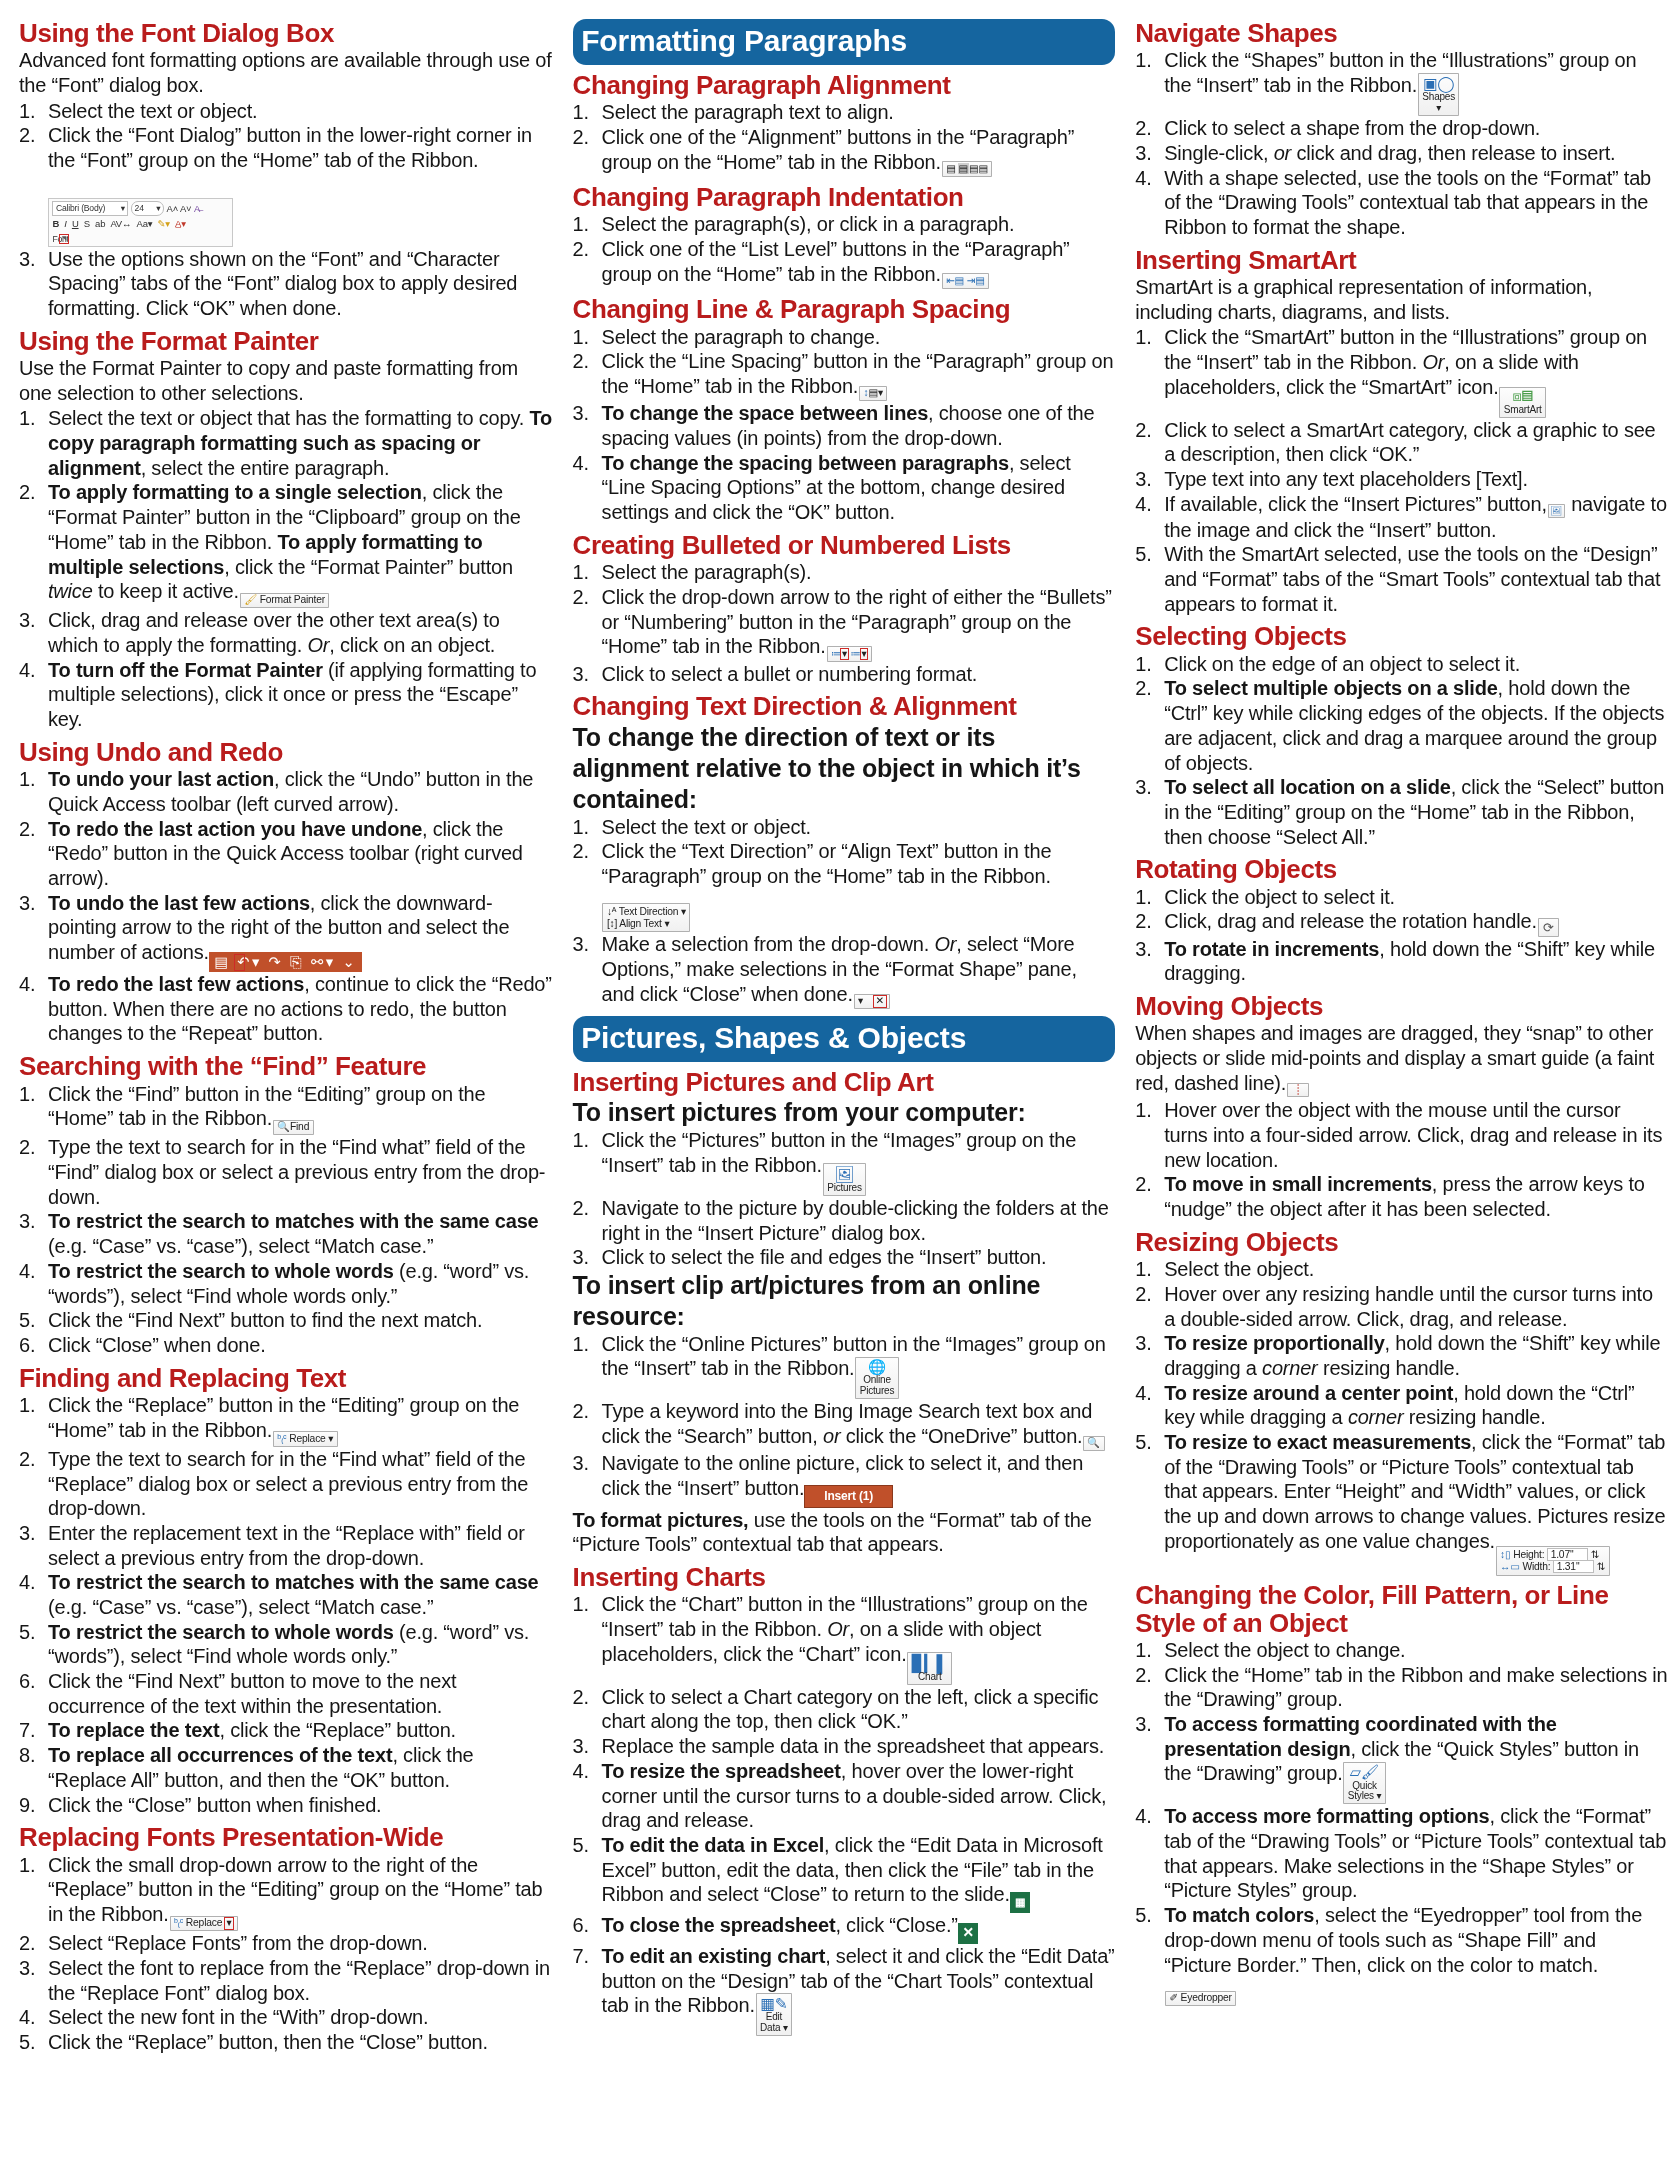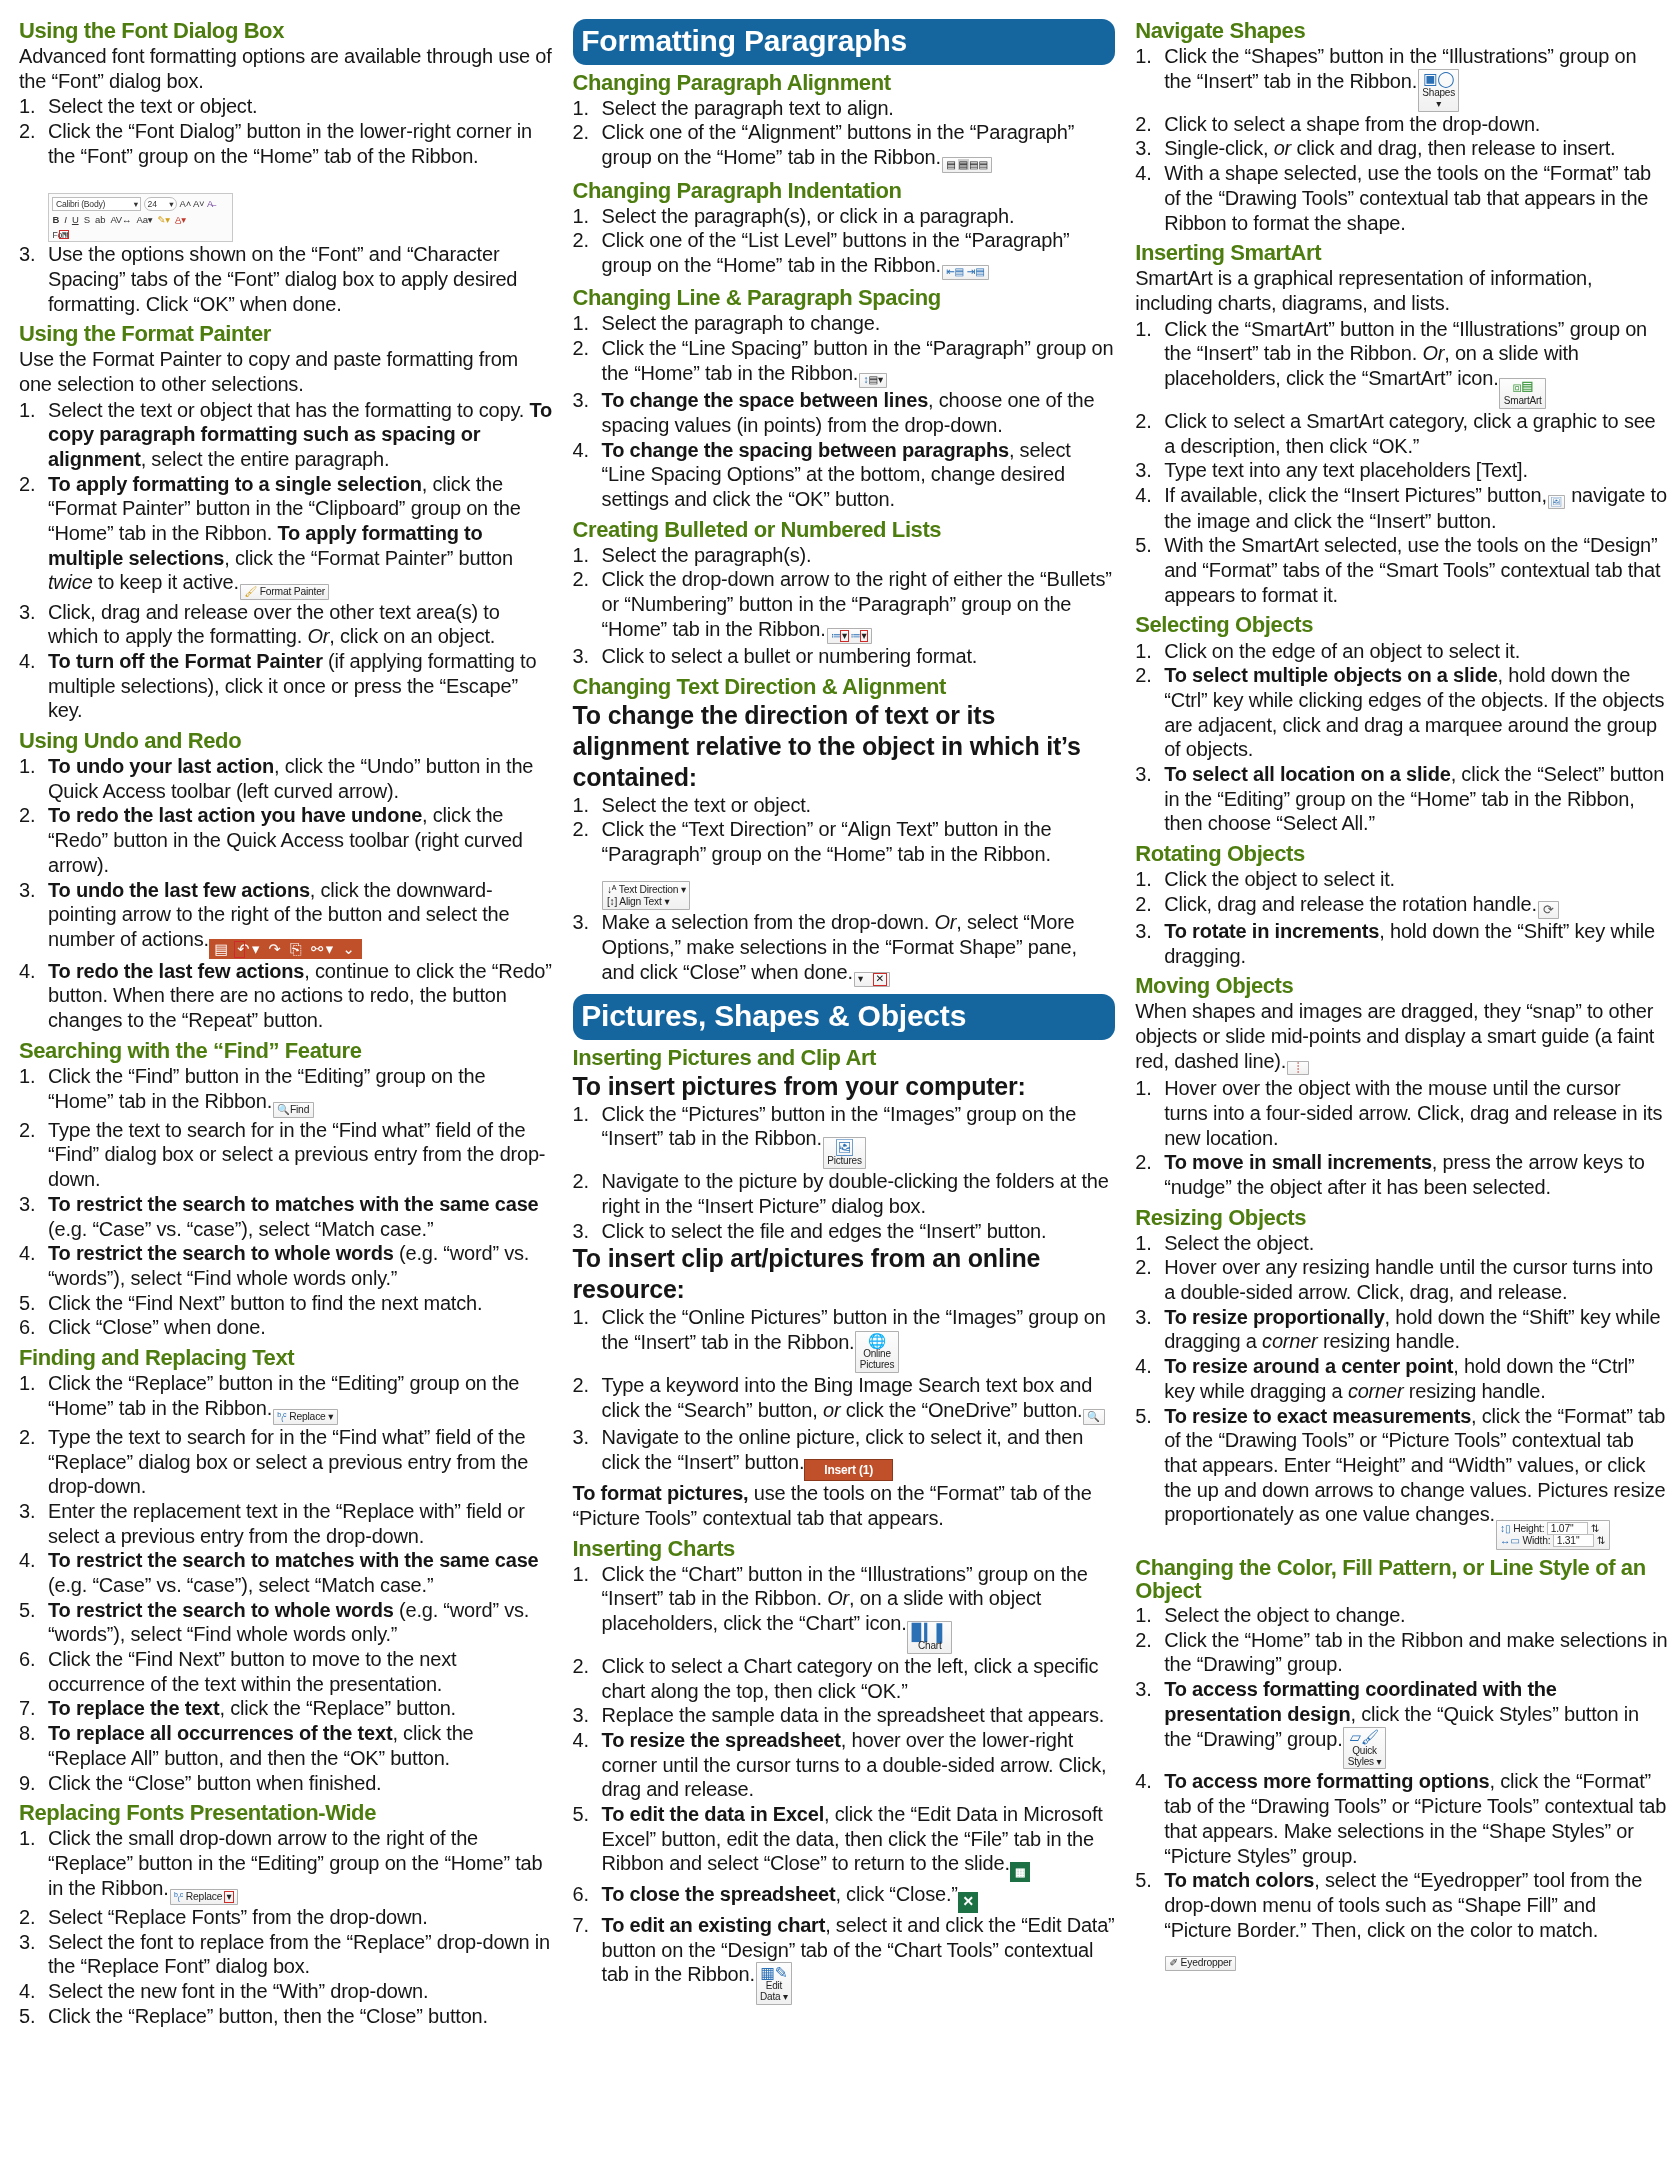--- a/index.html
+++ b/index.html
@@ -17,21 +17,21 @@
   .col.right { width:533px; flex:0 0 533px; }
 
   h1.banner {
     background:#15659F; color:#fff;
     font-size:30px; font-weight:bold; line-height:1.18;
     margin:0 0 3.4px 0; padding:4.3px 8.6px 6px 8.6px;
     letter-spacing:-0.2px;
     border-radius:13px;
   }
   h2.sec {
-    color:#4d7c0f; font-size:22px; font-weight:bold;
+    color:#b91c1c; font-size:26px; font-weight:bold;
     margin:6px 0 0.9px 0; line-height:1.1; letter-spacing:-0.4px;
   }
   h2.sec.first { margin-top:0; }
   h2.sec.two { line-height:1.06; }
 
   p.intro { font-size:20px; line-height:1.235; margin:0 0 0.9px 0; letter-spacing:-0.2px; }
   p.lead { font-size:25px; line-height:1.235; margin:0; font-weight:bold; letter-spacing:-0.2px; }
 
   ol.steps { margin:0; padding:0; list-style:none; counter-reset:st; }
   ol.steps > li {
@@ -60,21 +60,21 @@
   .redbox { outline:1.7px solid #cf2a27; outline-offset:0px; display:inline-block; }
 
   
   .fontpanel {
     display:inline-block; vertical-align:-50px; width:185px;
     border:0.9px solid #c8c8c8; background:#fbfbfb; padding:2.6px 3.4px 0.9px 3.4px;
     font-size:9.5px; color:#333; line-height:1.25;
   }
   .fp-row { display:flex; align-items:center; gap:2.6px; margin-bottom:2.6px; }
   .fp-box { border:0.9px solid #bdbdbd; background:#fff; padding:0.9px 2.6px; font-size:8.6px; }
-  .fp-name { width:89px; display:flex; justify-content:space-between;text-align:center; }
+  .fp-name { width:76px; display:flex; justify-content:space-between;text-align:center; }
   .fp-size { width:33px; display:flex; justify-content:space-between;border-radius:7px; }
   .fp-b { font-weight:bold; } .fp-i { font-style:italic; } .fp-u { text-decoration:underline; }
   .fp-foot { text-align:center; font-size:8.6px; position:relative; padding-top:0.9px; }
   .fp-launch {
     position:absolute; right:0; bottom:0; width:9.5px; height:9.5px;
     border:1.7px solid #cf2a27; font-size:6px; line-height:6.9px; text-align:center; color:#555;
   }
 
   .qat {
     display:inline-block; vertical-align:-7.7px; background:#C0502A;

